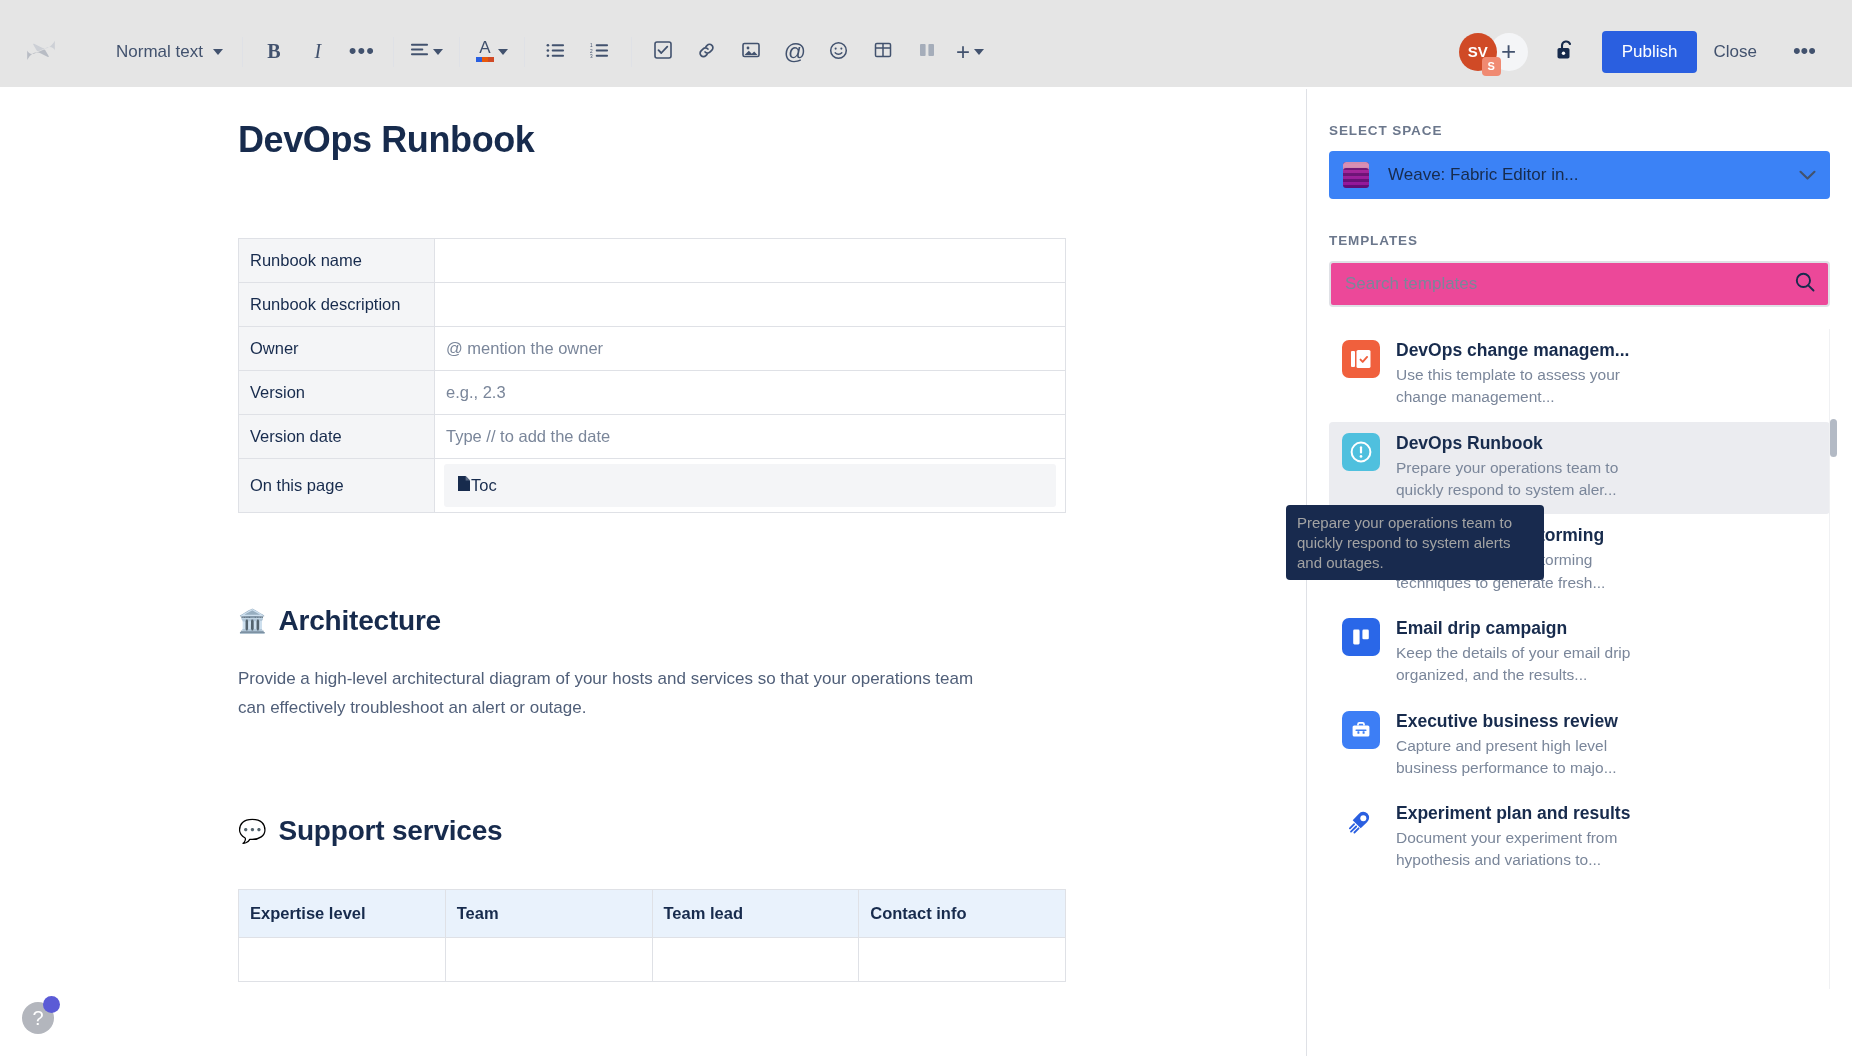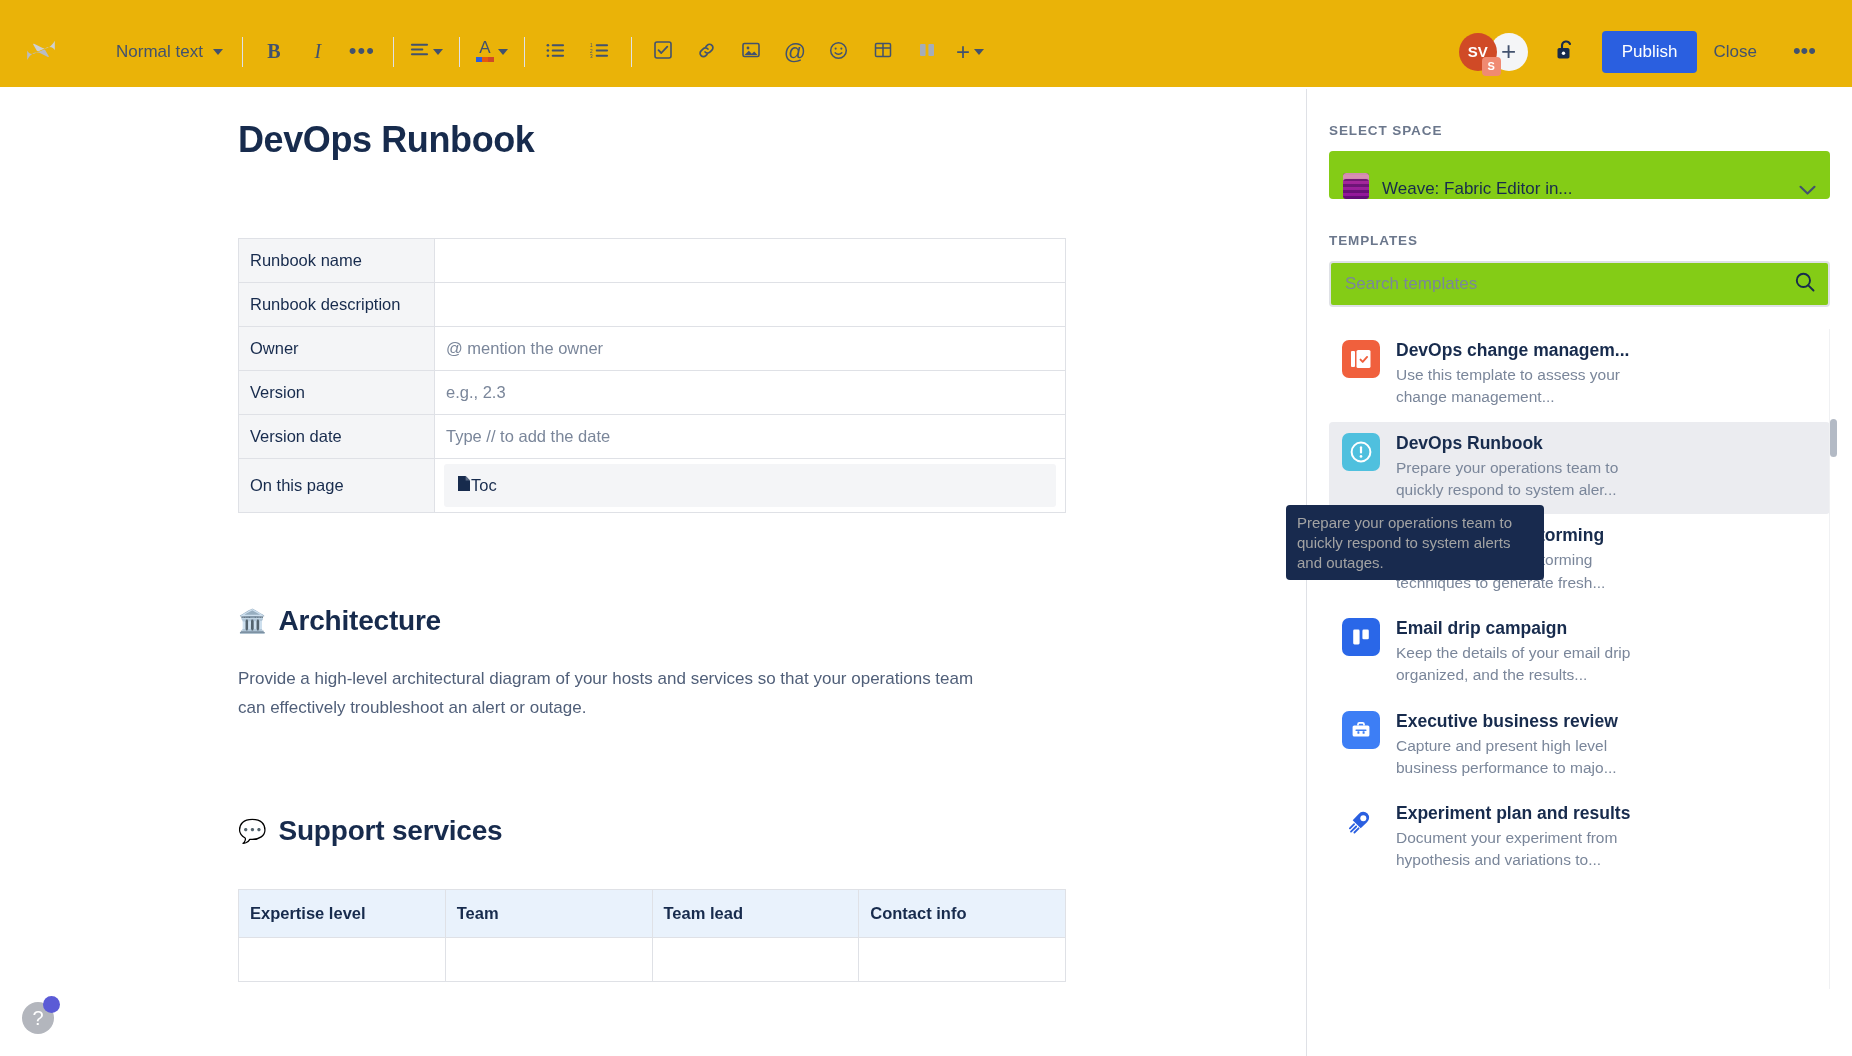--- a/index.html
+++ b/index.html
@@ -8,21 +8,21 @@
     overflow: hidden;
     background: #ffffff;
     font-family: "Liberation Sans", sans-serif;
     color: #172b4d;
   }
   .app { position: relative; width: 1852px; height: 1056px; }
 
   
   .toolbar {
     position: absolute; top: 0; left: 0; right: 0; height: 88px;
-    background: #eab308;
+    background: #e5e5e5;
     display: flex; align-items: center;
     padding: 16px 24px 0 18px;
     border-bottom: 1px solid #ffffff;
   }
   .tb-logo { width: 46px; height: 46px; display: flex; align-items: center; justify-content: center; margin-right: 40px; }
   .tb-sep { width: 1px; height: 30px; background: #dfe1e6; margin: 0 9px; flex: none; }
 
   .tb-block { display: flex; align-items: center; }
 
   .tb-textstyle {
@@ -126,38 +126,38 @@
   .panel {
     position: absolute; top: 89px; right: 0; width: 546px; bottom: 0;
     background: #fff; border-left: 1px solid #dfe1e6;
     padding: 0 22px 0 22px; overflow: hidden;
   }
   .panel-label {
     font-size: 13.5px; font-weight: 700; letter-spacing: 0.9px;
     color: #6b778c; text-transform: uppercase; margin-top: 34px;
   }
   .space-select {
-    margin-top: 13px; background: #84cc16; border-radius: 4px;
-    height: 48px; display: flex; align-items: flex-end; gap: 13px;
+    margin-top: 13px; background: #3b82f6; border-radius: 4px;
+    height: 48px; display: flex; align-items: center; gap: 19px;
     padding: 0 14px; cursor: pointer;
   }
   .space-icon {
     width: 26px; height: 26px; border-radius: 3px; flex: none;
     background:
       repeating-linear-gradient(0deg,#8b2fa5 0 3px,#c94fd6 3px 6px),
       linear-gradient(#e0a0b8,#b23bb8);
     background-blend-mode: multiply;
     box-shadow: inset 0 6px 0 rgba(224,160,184,.85);
   }
   .space-name { font-size: 17px; color: #172b4d; flex: 1; white-space: nowrap; overflow: hidden; }
   .chev-d { color: #42526e; font-size: 15px; }
 
   .search-box {
     margin-top: 13px; height: 46px; border: 2px solid #dfe1e6; border-radius: 4px;
-    display: flex; align-items: center; padding: 0 12px 0 14px; background: #84cc16;
+    display: flex; align-items: center; padding: 0 12px 0 14px; background: #ec4899;
   }
   .search-box input {
     flex: 1; border: none; outline: none; font-size: 17px; color: #172b4d;
     font-family: inherit; background: transparent;
   }
   .search-box input::placeholder { color: #7a869a; }
 
   .tpl-list { margin-top: 22px; position: relative; height: 700px; }
   .tpl-item {
     display: flex; gap: 16px; padding: 11px 13px 13px 13px; border-radius: 4px;

